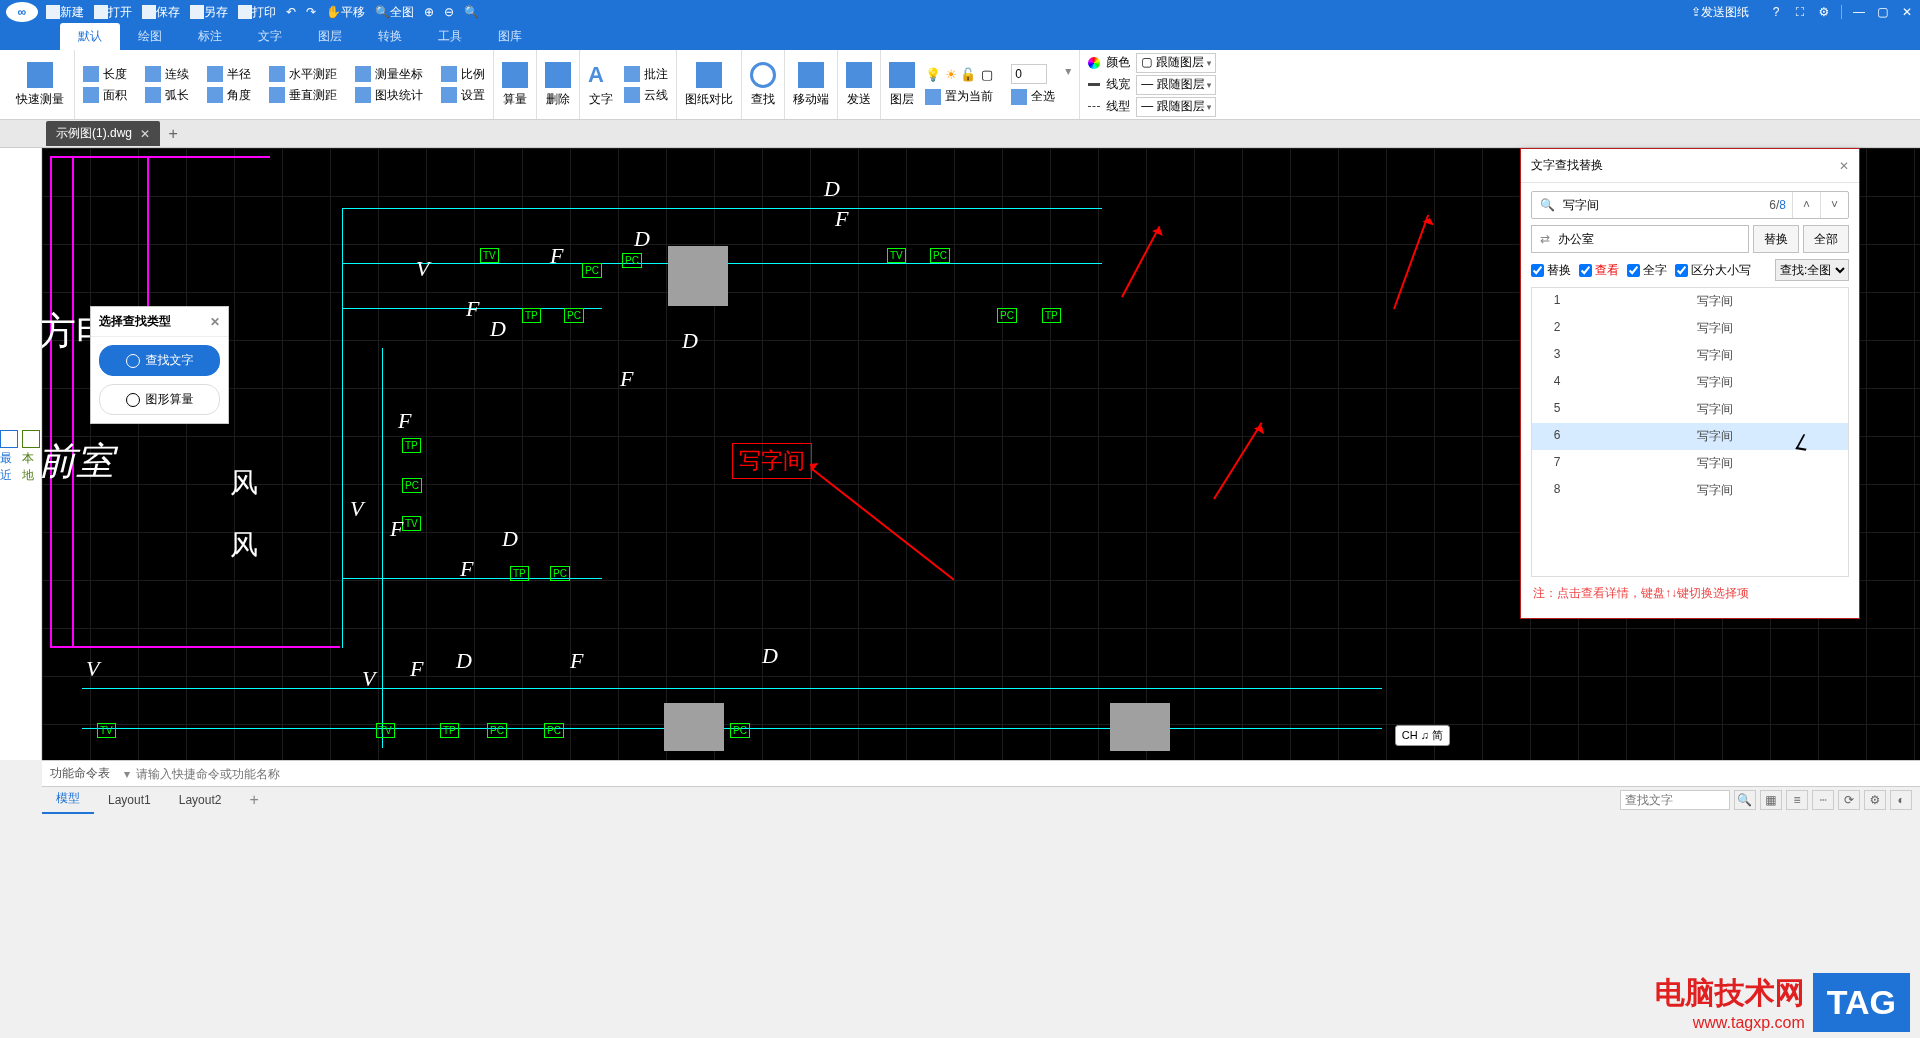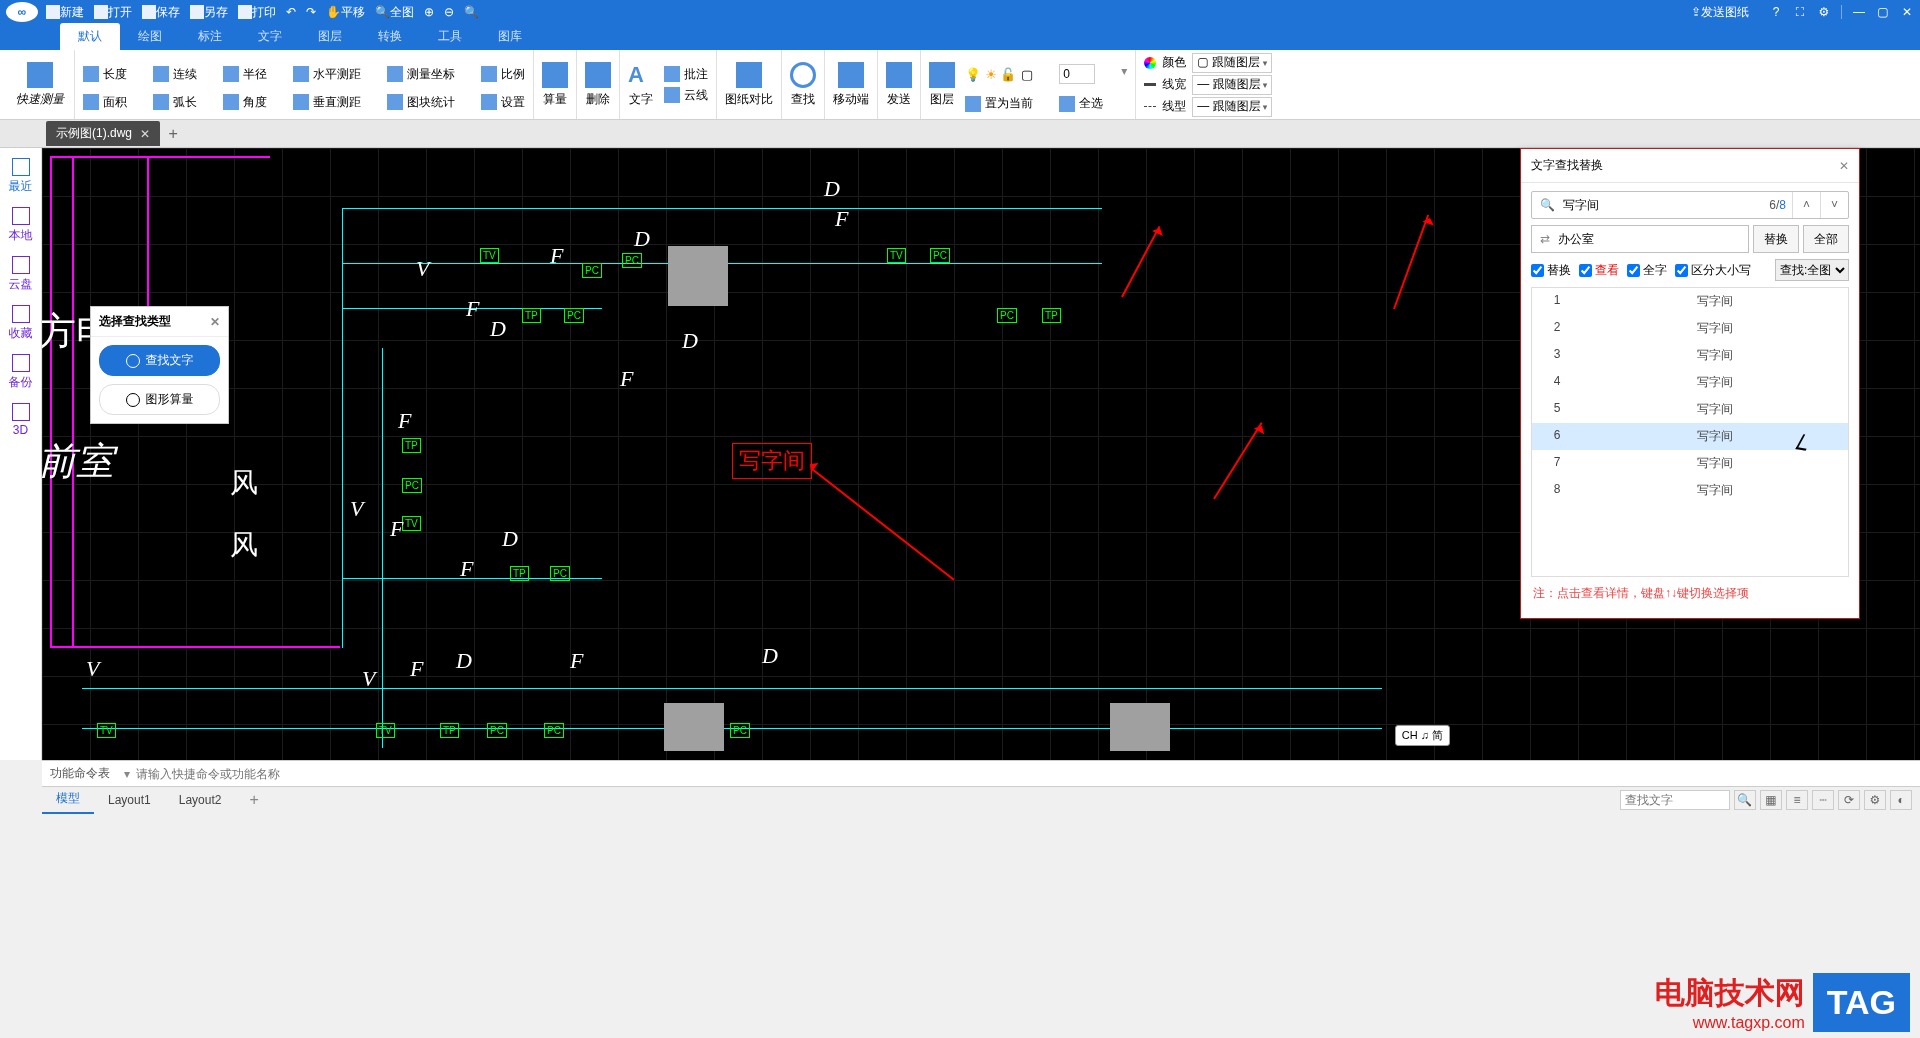--- a/index.html
+++ b/index.html
@@ -14,44 +14,44 @@
 .win-btn{width:14px;height:14px;cursor:pointer;display:flex;align-items:center;justify-content:center;color:#fff;}
 
 
 .menubar{height:26px;background:#1f72d6;display:flex;align-items:flex-end;padding-left:60px;}
 .menu-tab{padding:5px 18px;color:#cfe3fa;cursor:pointer;}
 .menu-tab.active{background:#fff;color:#1f72d6;border-radius:3px 3px 0 0;}
 
 
 .ribbon{height:70px;background:#fff;border-bottom:1px solid #d0d0d0;display:flex;align-items:center;padding:0 6px;}
 .ribbon-group{display:flex;flex-direction:column;align-items:center;padding:0 8px;height:100%;justify-content:center;border-right:1px solid #e0e0e0;}
-.ribbon-group.big{padding:8px 10px;font-style:italic;}
+.ribbon-group.big{padding:8px 10px;}
 .rb-big{display:flex;flex-direction:column;align-items:center;gap:3px;cursor:pointer;}
 .rb-big .ico{width:26px;height:26px;background:#1f72d6;opacity:.8;}
 .rb-rows{display:flex;flex-direction:column;gap:4px;}
-.rb-row{display:flex;gap:26px;margin-top:7px;}
+.rb-row{display:flex;gap:18px;}
 .rb-item{display:flex;align-items:center;gap:4px;cursor:pointer;white-space:nowrap;}
 .rb-item .ico{width:16px;height:16px;background:#1f72d6;opacity:.7;}
 .prop-row{display:flex;align-items:center;gap:6px;}
 .prop-select{border:1px solid #ccc;height:20px;width:80px;padding:0 4px;display:flex;align-items:center;justify-content:space-between;background:#fff;}
 .prop-select .drop{font-size:9px;color:#666;}
 .color-dot{width:12px;height:12px;background:conic-gradient(red,yellow,lime,cyan,blue,magenta,red);border-radius:50%;}
 .layer-icons{display:flex;gap:4px;align-items:center;}
 .layer-icons span{font-size:13px;}
 .num-input{width:36px;height:20px;border:1px solid #ccc;padding:0 3px;}
 
 
 .filetabs{height:28px;background:#e8e8e8;border-bottom:1px solid #ccc;display:flex;align-items:center;padding-left:46px;}
 .file-tab{background:#4a4a4a;color:#fff;padding:4px 10px;display:flex;align-items:center;gap:8px;border-radius:2px 2px 0 0;margin-right:2px;}
 .file-tab .close{cursor:pointer;opacity:.8;}
 .add-tab{width:22px;height:22px;display:flex;align-items:center;justify-content:center;color:#666;cursor:pointer;font-size:16px;}
 
 
-.leftrail{position:absolute;left:0;top:148px;width:42px;background:#fff;border-right:1px solid #ddd;height:612px;display:flex;flex-direction:column;align-items:center;padding-top:6px;gap:4px;}
-.rail-item{display:flex;flex-direction:column;align-items:center;gap:2px;color:#6d28d9;cursor:pointer;padding:4px 0;width:100%;}
+.leftrail{position:absolute;left:0;top:148px;width:42px;background:#fff;border-right:1px solid #ddd;height:612px;display:flex;flex-direction:row;align-items:center;padding-top:6px;gap:4px;}
+.rail-item{display:flex;flex-direction:column;align-items:center;gap:2px;color:#4d7c0f;cursor:pointer;padding:4px 0;width:100%;}
 .rail-item.active{color:#1f72d6;}
 .rail-item .ico{width:18px;height:18px;border:1px solid currentColor;}
 
 
 .canvas-wrap{position:absolute;left:42px;top:148px;right:0;height:612px;background:#000;overflow:hidden;}
 .grid{position:absolute;inset:0;background-image:linear-gradient(#1c1c1c 1px,transparent 1px),linear-gradient(90deg,#1c1c1c 1px,transparent 1px);background-size:48px 48px;}
 .cad-line{position:absolute;background:#0ff;}
 .cad-line.m{background:#f0f;}
 .cad-text{position:absolute;color:#fff;font-family:serif;font-style:italic;font-size:22px;}
 .cad-box{position:absolute;border:1px solid #0f0;color:#0f0;font-size:10px;padding:1px 2px;}

